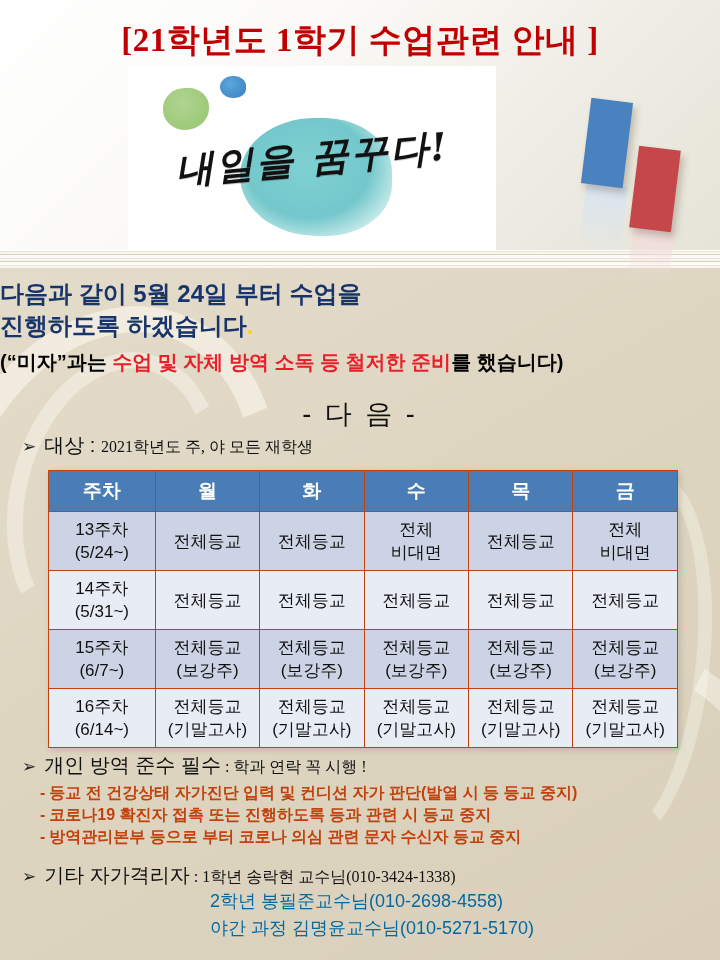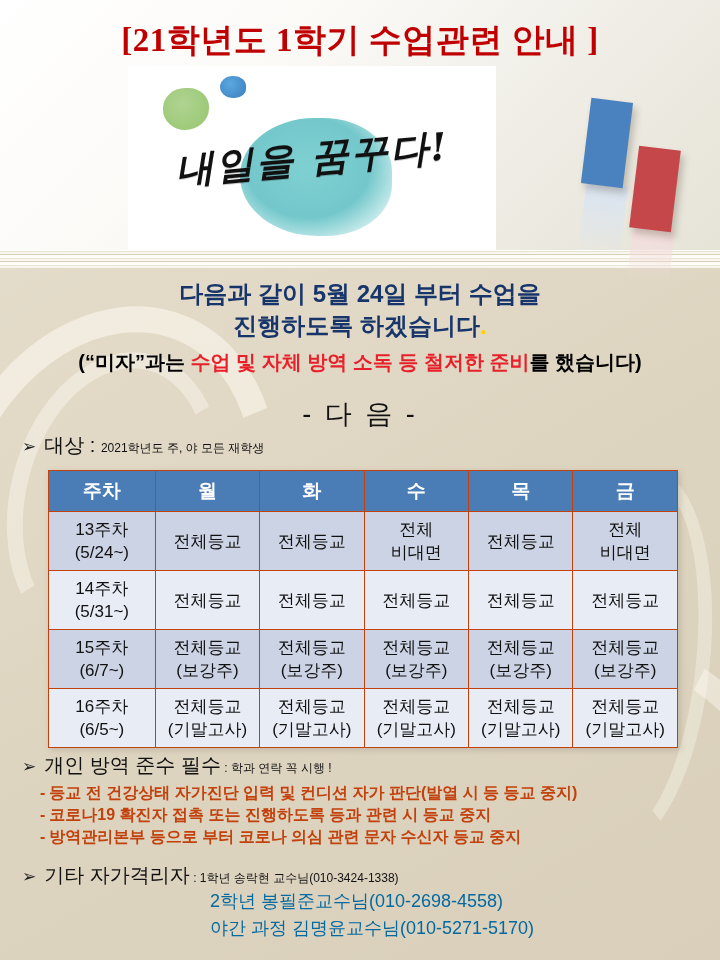--- a/index.html
+++ b/index.html
@@ -120,21 +120,21 @@
     display:flex; align-items:center; justify-content:center;
     color:#111; font-size:38px; font-weight:bold;
     font-family:"DejaVu Serif",serif;
     font-style:italic; letter-spacing:2px;
     transform:rotate(-5deg);
     text-shadow:0 1px 0 rgba(0,0,0,.2);
   }
 
   
   #intro-block {
-    position:absolute; left:0; top:278px; width:720px; text-align:center;
+    position:absolute; left:0; top:278px; width:720px; text-align:left;
   }
   .intro-line {
     color:#17356b; font-weight:bold; font-size:24px; line-height:32px;
     white-space:nowrap;
   }
   .hl-period { color:#ffd400; }
   #intro-note {
     margin-top:7px; color:#000; font-weight:bold; font-size:20px;
     line-height:26px; white-space:nowrap;
   }
@@ -149,21 +149,21 @@
   
   .arrow-bullet {
     position:absolute; color:#111; font-size:20px; white-space:nowrap;
   }
   .arrow-glyph {
     display:inline-block; margin-right:8px; font-size:17px; color:#222;
   }
   #target-line { left:22px; top:432px; }
   #hygiene-line { left:22px; top:752px; }
   #contact-line { left:22px; top:862px; }
-  .sub-label { font-size:12px; }
+  .sub-label { font-size:16px;font-family:Liberation Serif, serif; }
 
   
   #hygiene-items {
     position:absolute; left:40px; top:782px; width:680px;
   }
   .red-item {
     color:#c2410c; font-weight:bold; font-size:16px; line-height:22px;
     white-space:nowrap;
   }
   .red-item .dash { margin-right:4px; }
@@ -332,21 +332,21 @@
         <div>(보강주)</div>
       </td>
       <td>
         <div>전체등교</div>
         <div>(보강주)</div>
       </td>
     </tr>
     <tr class="even">
       <td>
         <div>16주차</div>
-        <div>(6/5~)</div>
+        <div>(6/14~)</div>
       </td>
       <td>
         <div>전체등교</div>
         <div>(기말고사)</div>
       </td>
       <td>
         <div>전체등교</div>
         <div>(기말고사)</div>
       </td>
       <td>

